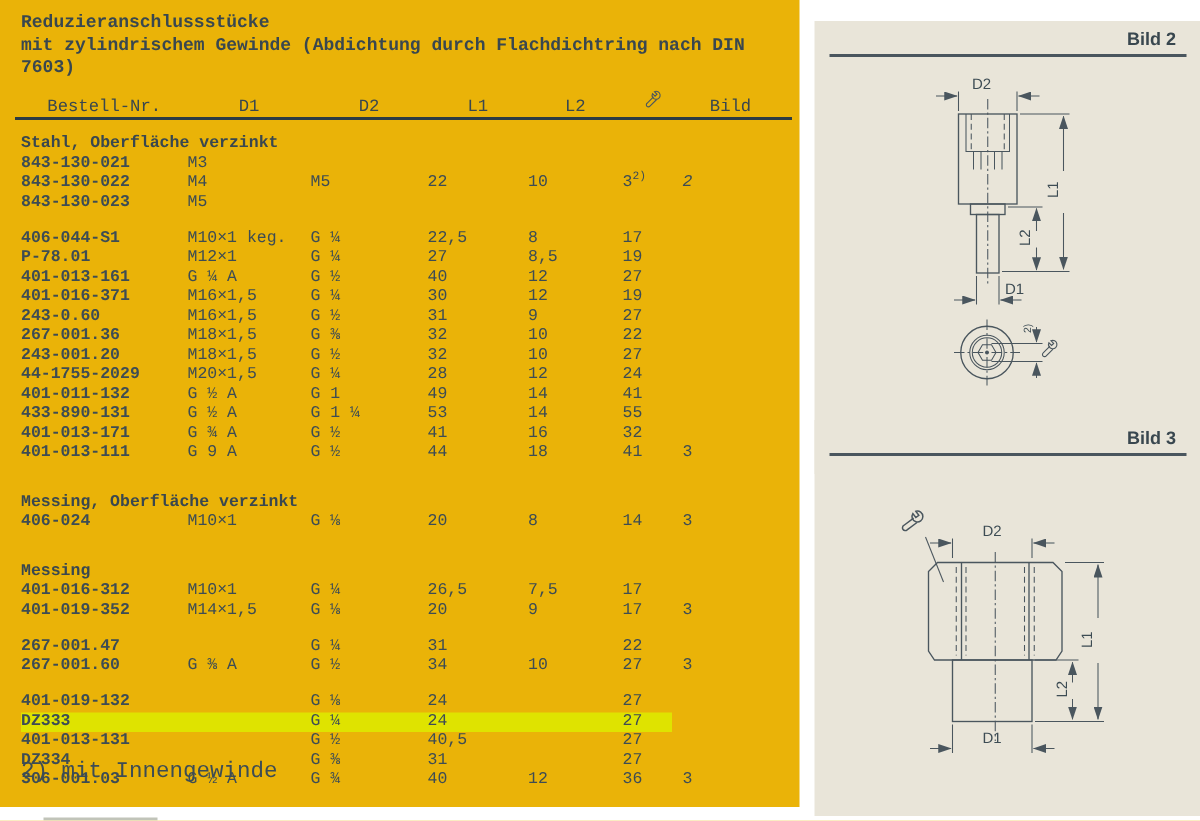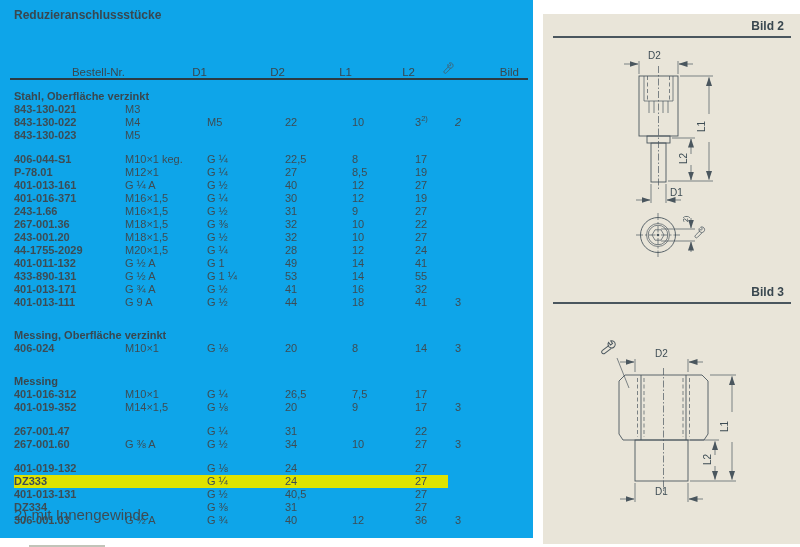--- a/index.html
+++ b/index.html
@@ -1,24 +1,24 @@
 <!DOCTYPE html>
 <html><head>
 <meta charset="utf-8">
 <style>
   html,body{margin:0;padding:0;}
   .page{position:relative;width:800px;height:547px;background:#ffffff;overflow:hidden;
         font-family:"Liberation Sans","DejaVu Sans",sans-serif;color:#3d4c54;}
   
-  .spec-panel{position:absolute;left:0;top:0;width:533px;height:538px;background:#0ea5e9;}
+  .spec-panel{position:absolute;left:0;top:0;width:533px;height:538px;background:#eab308;font-family:Liberation Mono, monospace;}
   .title{position:absolute;left:14px;top:8px;font-size:12px;font-weight:700;line-height:15px;color:#39474f;}
   .head-rule{position:absolute;left:10px;top:78px;width:518px;height:2px;background:#2c3b43;}
   .hl-bar{position:absolute;left:14px;top:0;width:434px;height:13px;background:#dfe300;z-index:1;}
   table.spec{position:absolute;left:14px;top:50px;width:505px;border-collapse:collapse;table-layout:fixed;z-index:2;background:transparent;}
-  table.spec thead th{font-weight:400;text-align:right;vertical-align:bottom;height:28px;padding:0 0 9px 0;font-size:11.5px;color:#39474f;}
+  table.spec thead th{font-weight:400;text-align:center;vertical-align:bottom;height:28px;padding:0 0 9px 0;font-size:11.5px;color:#39474f;}
   table.spec td{padding:0;height:13px;font-size:11px;line-height:13px;vertical-align:bottom;white-space:nowrap;color:#3d4c54;}
   table.spec tr.sec td{font-weight:700;height:16px;color:#39474f;margin-left:41px;}
   table.spec tr.gapB td{height:11px;}
   table.spec tr.gapS td{height:17px;}
   td.c0{font-weight:700;padding-left:4px;color:#36444c;}
   th.c5,td.c5{padding-left:6px;margin-top:32px;}
   th.c6{padding-left:8px;}
   td.c6{padding-left:13px;}
   td.mid{vertical-align:middle;}
   td.it{font-style:italic;padding-left:15px;}
@@ -39,20 +39,21 @@
   svg text.small{font-size:7px;}
 </style>
 </head>
 <body>
 
 <div class="page">
 
   <div class="spec-panel">
     <div class="title">
       <div>Reduzieranschlussstücke</div>
+      <div style="font-weight:700;">mit zylindrischem Gewinde (Abdichtung durch Flachdichtring nach DIN 7603)</div>
     </div>
 
     <div class="hl-bar" id="hl-bar" style="display: block; top: 475px; height: 13px;"></div>
 
     <table class="spec">
       <colgroup>
         <col style="width:111px">
           <col style="width:82px">
           <col style="width:78px">
         <col style="width:67px">
@@ -141,21 +142,21 @@
           </tr>
           <tr>
             <td class="c0">401-016-371</td>
             <td class="c1">M16×1,5</td>
             <td class="c2">G ¼</td>
             <td class="c3">30</td>
             <td class="c4">12</td>
             <td class="c5">19</td>
           </tr>
           <tr>
-            <td class="c0">243-1.66</td>
+            <td class="c0">243-0.60</td>
             <td class="c1">M16×1,5</td>
             <td class="c2">G ½</td>
             <td class="c3">31</td>
             <td class="c4">9</td>
             <td class="c5">27</td>
           </tr>
           <tr>
             <td class="c0">267-001.36</td>
             <td class="c1">M18×1,5</td>
             <td class="c2">G ⅜</td>

